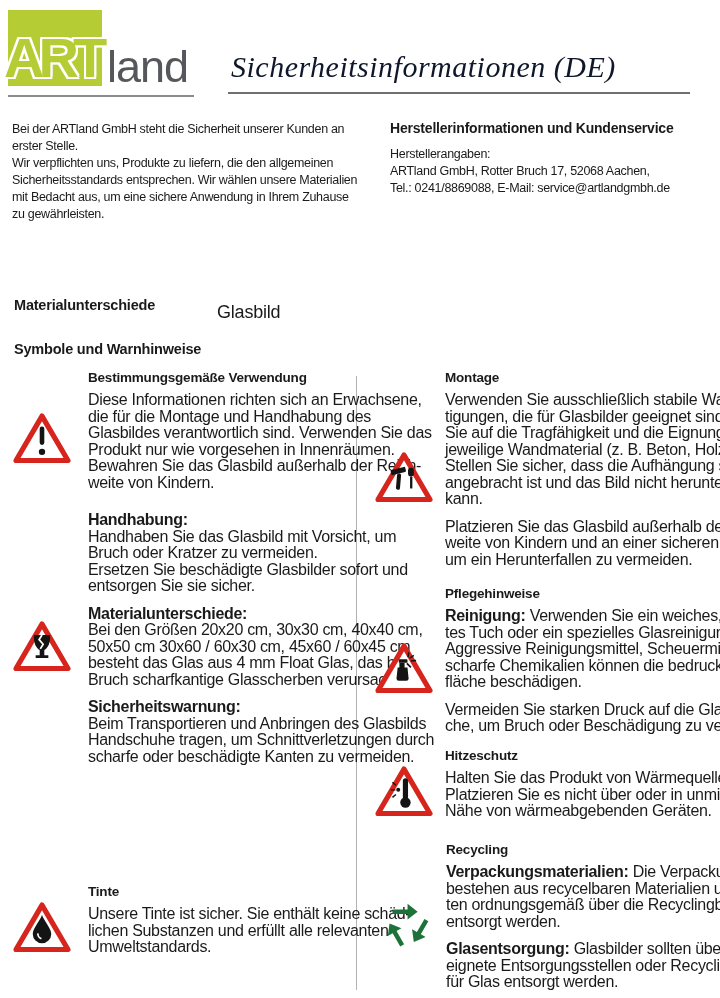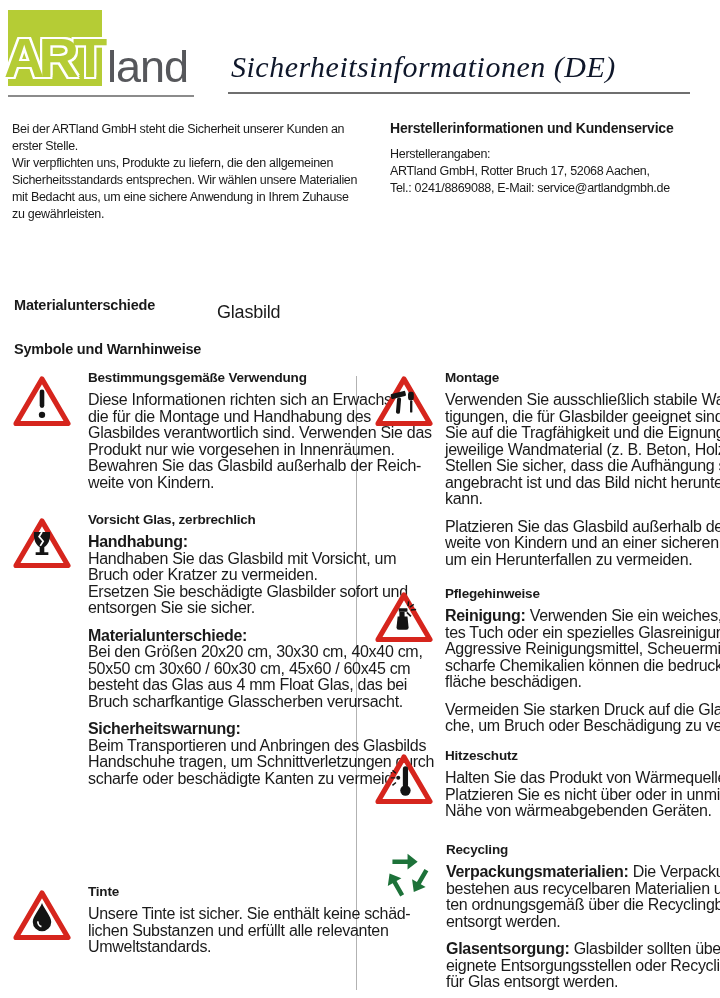--- a/index.html
+++ b/index.html
@@ -19,21 +19,21 @@
                font-style:italic; font-weight:normal; font-size:30px; color:#0f172a; letter-spacing:0.5px; }
 
   
   .pre { white-space:pre; font-size:12.5px; line-height:17px; letter-spacing:-0.3px; }
   .abs { position:absolute; }
   .b14 { font-size:14px; font-weight:bold; letter-spacing:-0.2px; }
   .b145 { font-size:14.5px; font-weight:bold; letter-spacing:-0.2px; }
 
   
   .vdivider { position:absolute; left:356px; top:376px; width:1px; height:614px; background:#b2b2b2; }
-  .witem { position:absolute; display:flex; gap:16px; align-items:flex-start; }
+  .witem { position:absolute; display:flex; gap:16px; align-items:center; }
   .witem.left { left:12px; width:344px; }
   .witem.right { left:374px; width:340px; gap:11px; }
   .wicon { flex:0 0 auto; width:60px; height:54px; margin-top:4px; }
   .ricon { flex:0 0 auto; width:56px; height:56px; margin-left:5px; margin-top:4px; }
   .wtext { flex:1 1 auto; min-width:0; }
   .wtext h3 { margin:0 0 7px 0; font-size:13.5px; letter-spacing:-0.2px; }
   .wtext p { margin:0 0 11px 0; white-space:pre; font-size:16px; line-height:16.5px; letter-spacing:-0.3px; }
   .wtext b.blk { display:block; }
 </style>
 </head>
@@ -84,21 +84,20 @@
     </div>
   </div>
 
   <div class="witem left" style="top:512px;">
     <svg class="wicon" viewBox="0 0 104 92">
       <path d="M52 8 L97 85 H7 Z" fill="#fff" stroke="#d6251d" stroke-width="9" stroke-linejoin="round"></path>
       <path fill="#141414" d="M38 27 h28 c1 14 -4 23 -10 26 v9 h7 v5 H41 v-5 h7 v-9 c-6 -3 -11 -12 -10 -26 z"></path>
       <path d="M52 27 l-5 8 7 8 -5 8" stroke="#fff" stroke-width="3" fill="none"></path>
     </svg>
     <div class="wtext">
-      <h3>Vorsicht Glas, zerbrechlich</h3>
       <p><b class="blk">Handhabung:</b><span>Handhaben Sie das Glasbild mit Vorsicht, um
 Bruch oder Kratzer zu vermeiden.
 Ersetzen Sie beschädigte Glasbilder sofort und
 entsorgen Sie sie sicher.</span></p>
       <p><b class="blk">Materialunterschiede:</b><span>Bei den Größen 20x20 cm, 30x30 cm, 40x40 cm,
 50x50 cm 30x60 / 60x30 cm, 45x60 / 60x45 cm
 besteht das Glas aus 4 mm Float Glas, das bei
 Bruch scharfkantige Glasscherben verursacht.</span></p>
       <p><b class="blk">Sicherheitswarnung:</b><span>Beim Transportieren und Anbringen des Glasbilds
 Handschuhe tragen, um Schnittverletzungen durch

